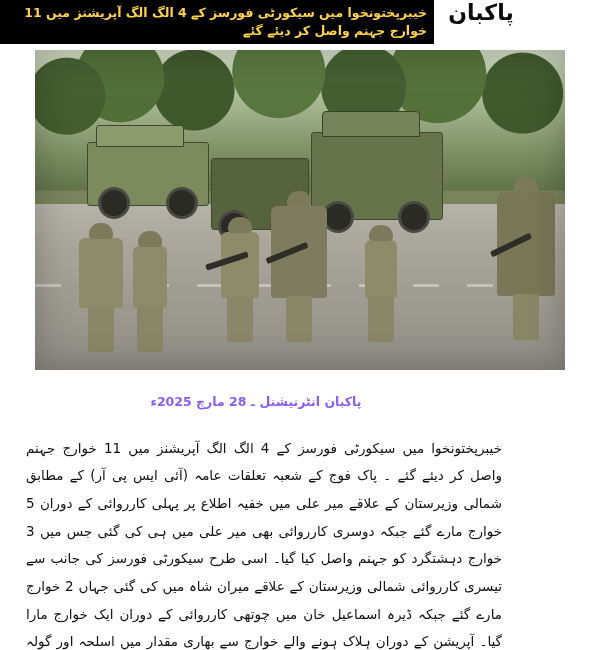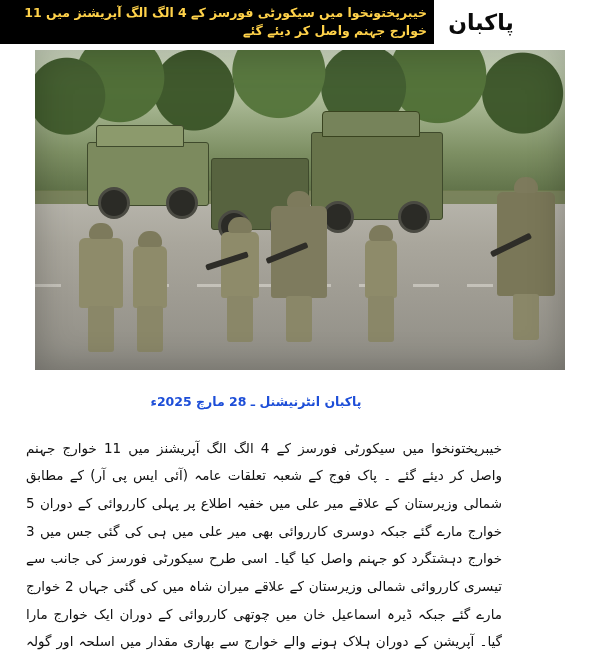--- a/index.html
+++ b/index.html
@@ -46,21 +46,21 @@
     text-align: right;
     direction: rtl;
     font-family: "DejaVu Sans", sans-serif;
     font-weight: bold;
     letter-spacing: 0px;
   }
   .brand {
     width: 94px;
     background: #ffffff;
     display: flex;
-    align-items: center;
+    align-items: flex-start;
     justify-content: center;
     border-left: 1px solid #000;
   }
   .brand-text {
     color: #0b0b0b;
     font-size: 22px;
     font-weight: bold;
     direction: rtl;
     font-family: "DejaVu Sans", sans-serif;
   }
@@ -157,21 +157,21 @@
   .vignette {
     position:absolute; inset:0;
     box-shadow: inset 0 0 36px rgba(0,0,0,.25);
     pointer-events:none;
   }
 
   
   .byline {
     width: 100%;
     text-align: center;
-    color: #1d4ed8;
+    color: #8b5cf6;
     font-size: 12.5px;
     font-weight: bold;
     padding: 24px 16px 12px 0;
     direction: rtl;
     box-sizing: border-box;
   }
 
   
   .body-wrap {
     padding: 0 26px;

